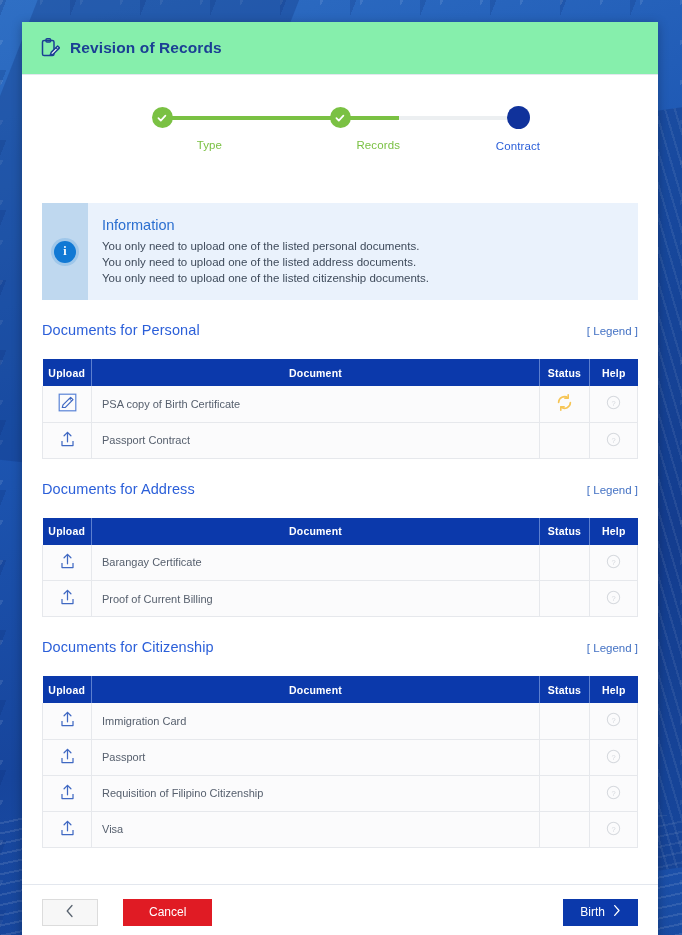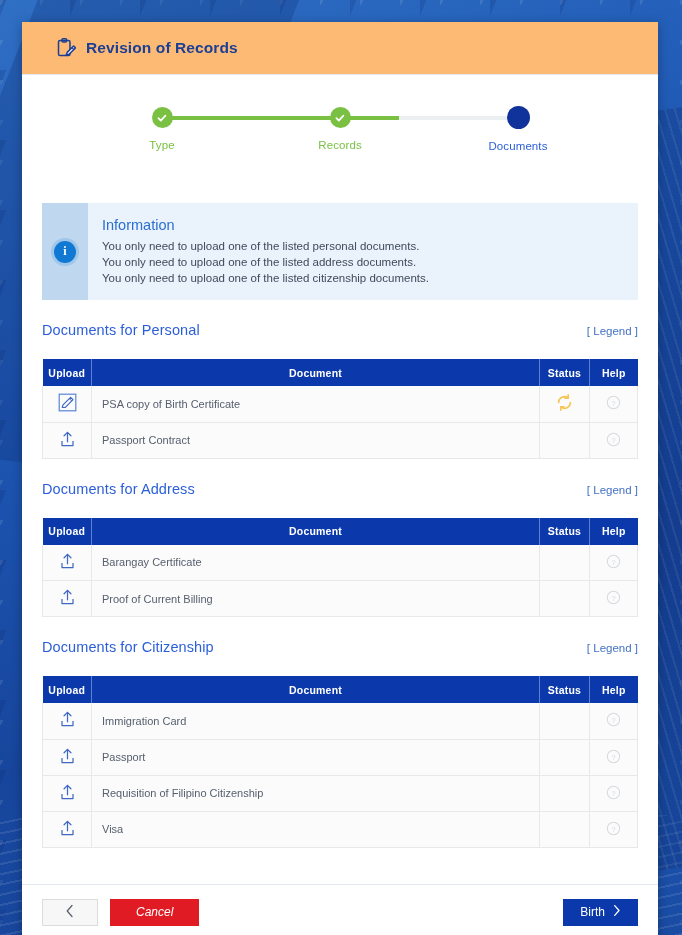--- a/index.html
+++ b/index.html
@@ -60,23 +60,23 @@
     top: 22px;
     width: 636px;
     background: #ffffff;
     box-shadow: 0 2px 10px rgba(0,0,0,.28);
   }
 
   .card-header {
     height: 53px;
     display: flex;
     align-items: center;
-    padding: 0 0 0 33px;
+    padding: 0 0 0 17px;
     border-bottom: 1px solid #e3e7ee;
-    background: #fdba74;
+    background: #86efac;
   }
   .card-header .hdr-icon {
     width: 22px; height: 24px;
     margin-right: 9px;
     display: flex; align-items: center; justify-content: center;
   }
   .card-title {
     font-size: 15.5px;
     font-weight: bold;
     color: #1b3f94;
@@ -117,21 +117,21 @@
     display: flex; align-items: center; justify-content: center;
     position: relative; z-index: 2;
   }
   .step-dot.done { background: #7ac143; }
   .step-dot.active { width: 23px; height: 23px; margin-top: 11px; background: #10329b; }
   .step-label {
     margin-top: 11px;
     font-size: 11.5px;
     letter-spacing: .1px;
   }
-  .step-label.done { color: #7ac143; }
+  .step-label.done { color: #7ac143; text-align: right; }
   .step-label.active { color: #2b5fd9; }
 
   
   .info {
     display: flex;
     margin: 33px 0 0 0;
     background: #eaf2fc;
     min-height: 92px;
   }
   .info-icon-col {
@@ -235,24 +235,23 @@
   }
   .btn-back {
     width: 56px; height: 27px;
     background: #f7f7f7;
     border: 1px solid #dcdcdc;
     color: #5a6470;
   }
   .btn-cancel {
     height: 27px;
     padding: 0 26px;
-    margin-left: 12px;
+    margin-left: 25px;
     background: #e01b24;
     color: #fff;
-    font-style: italic;
   }
   .btn-next {
     height: 27px;
     padding: 0 17px;
     margin-left: auto;
     background: #0b39ab;
     color: #fff;
     gap: 7px;
   }
 </style>
@@ -295,21 +294,21 @@
         <div class="step">
           <div class="step-dot done">
             <svg width="12" height="12" viewBox="0 0 12 12">
                 <path d="M2.4 6.2 L4.8 8.6 L9.4 3.6" fill="none" stroke="#fff" stroke-width="1.7" stroke-linecap="round" stroke-linejoin="round"></path>
               </svg>
           </div>
           <div class="step-label done">Records</div>
         </div>
         <div class="step">
           <div class="step-dot active"></div>
-          <div class="step-label active">Documents</div>
+          <div class="step-label active">Contract</div>
         </div>
       </div>
     </div>
 
     <div class="info">
       <div class="info-icon-col">
         <div class="info-badge">i</div>
       </div>
       <div class="info-text">
         <div class="info-title">Information</div>

